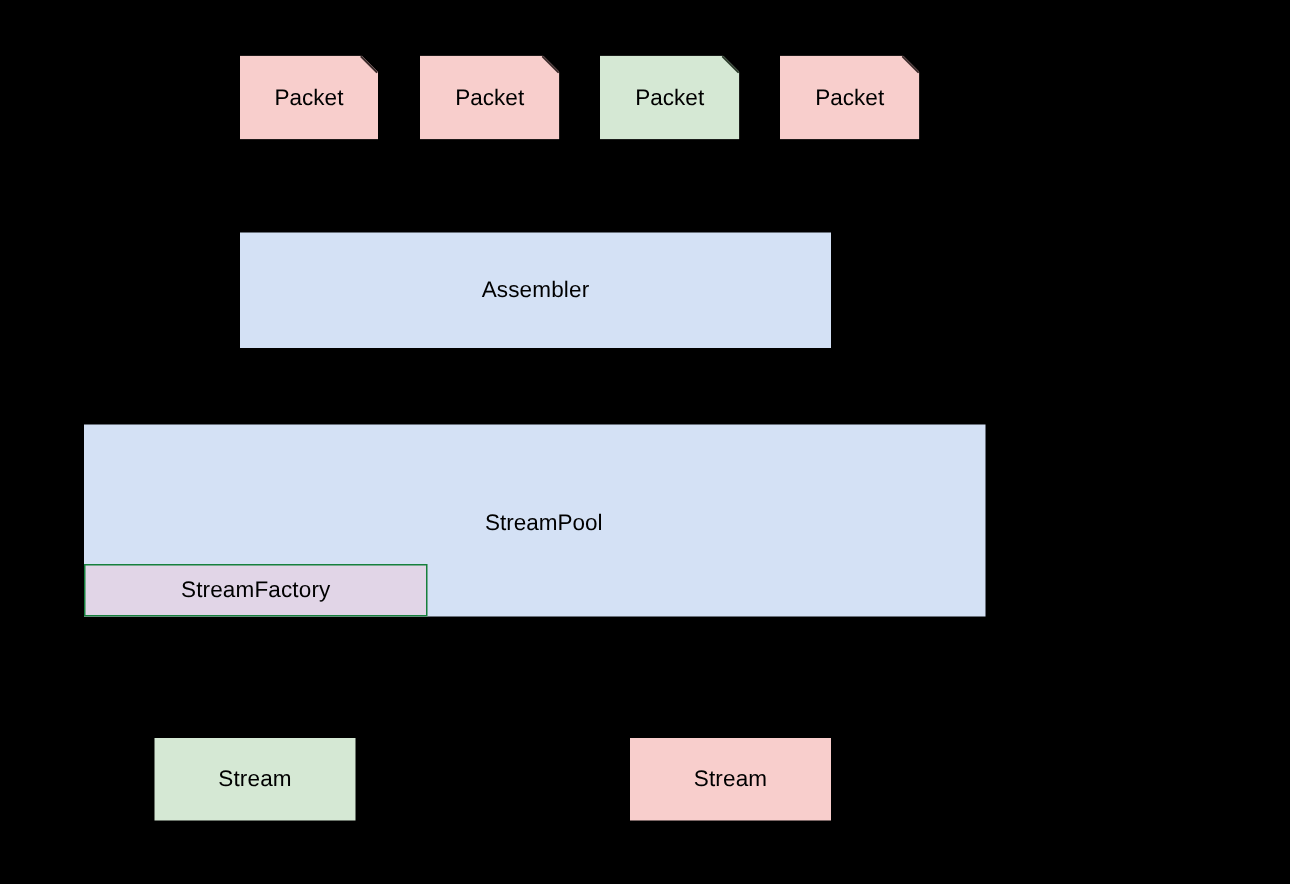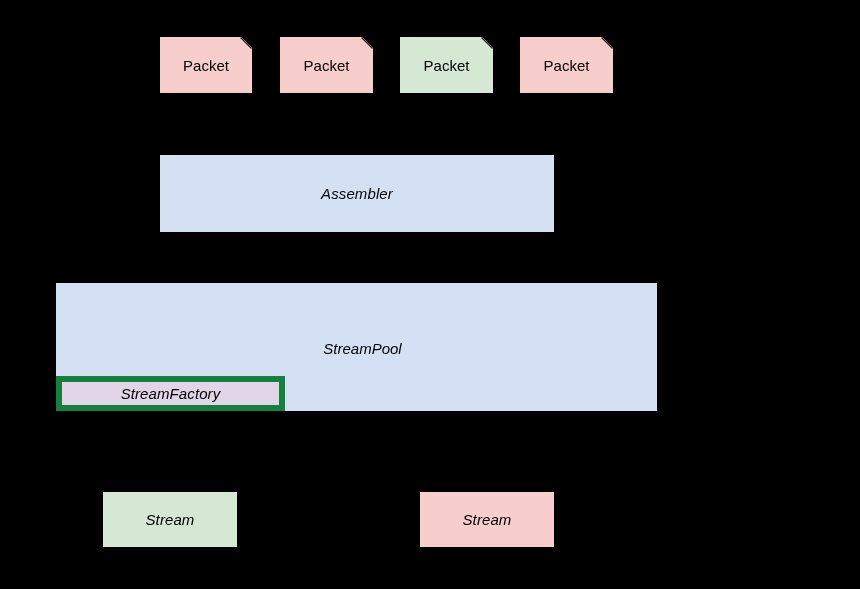--- a/index.html
+++ b/index.html
@@ -65,35 +65,34 @@
     align-items: center;
     justify-content: center;
     font-size: 15px;
     color: #000000;
   }
 
   
   .rect {
     position: absolute;
     box-sizing: border-box;
-    font-style: italic;
   }
 
   
   .pool-label {
     position: absolute;
     left: 12px;
     right: 0;
     text-align: center;
     font-size: 15px;
     color: #000000;
   }
 
   .bordered {
-    border: 6px solid #15803d;
+    border: 1px solid #15803d;
   }
 </style>
 </head>
 <body>
 
 <div id="canvas">
 
   <div class="packet" style="left:160px; top:37px; width:92px; height:56px;">
     <div class="packet-body" style="background:#f8cecc;"></div>
     <svg class="packet-fold" viewBox="0 0 12 12" aria-hidden="true">

